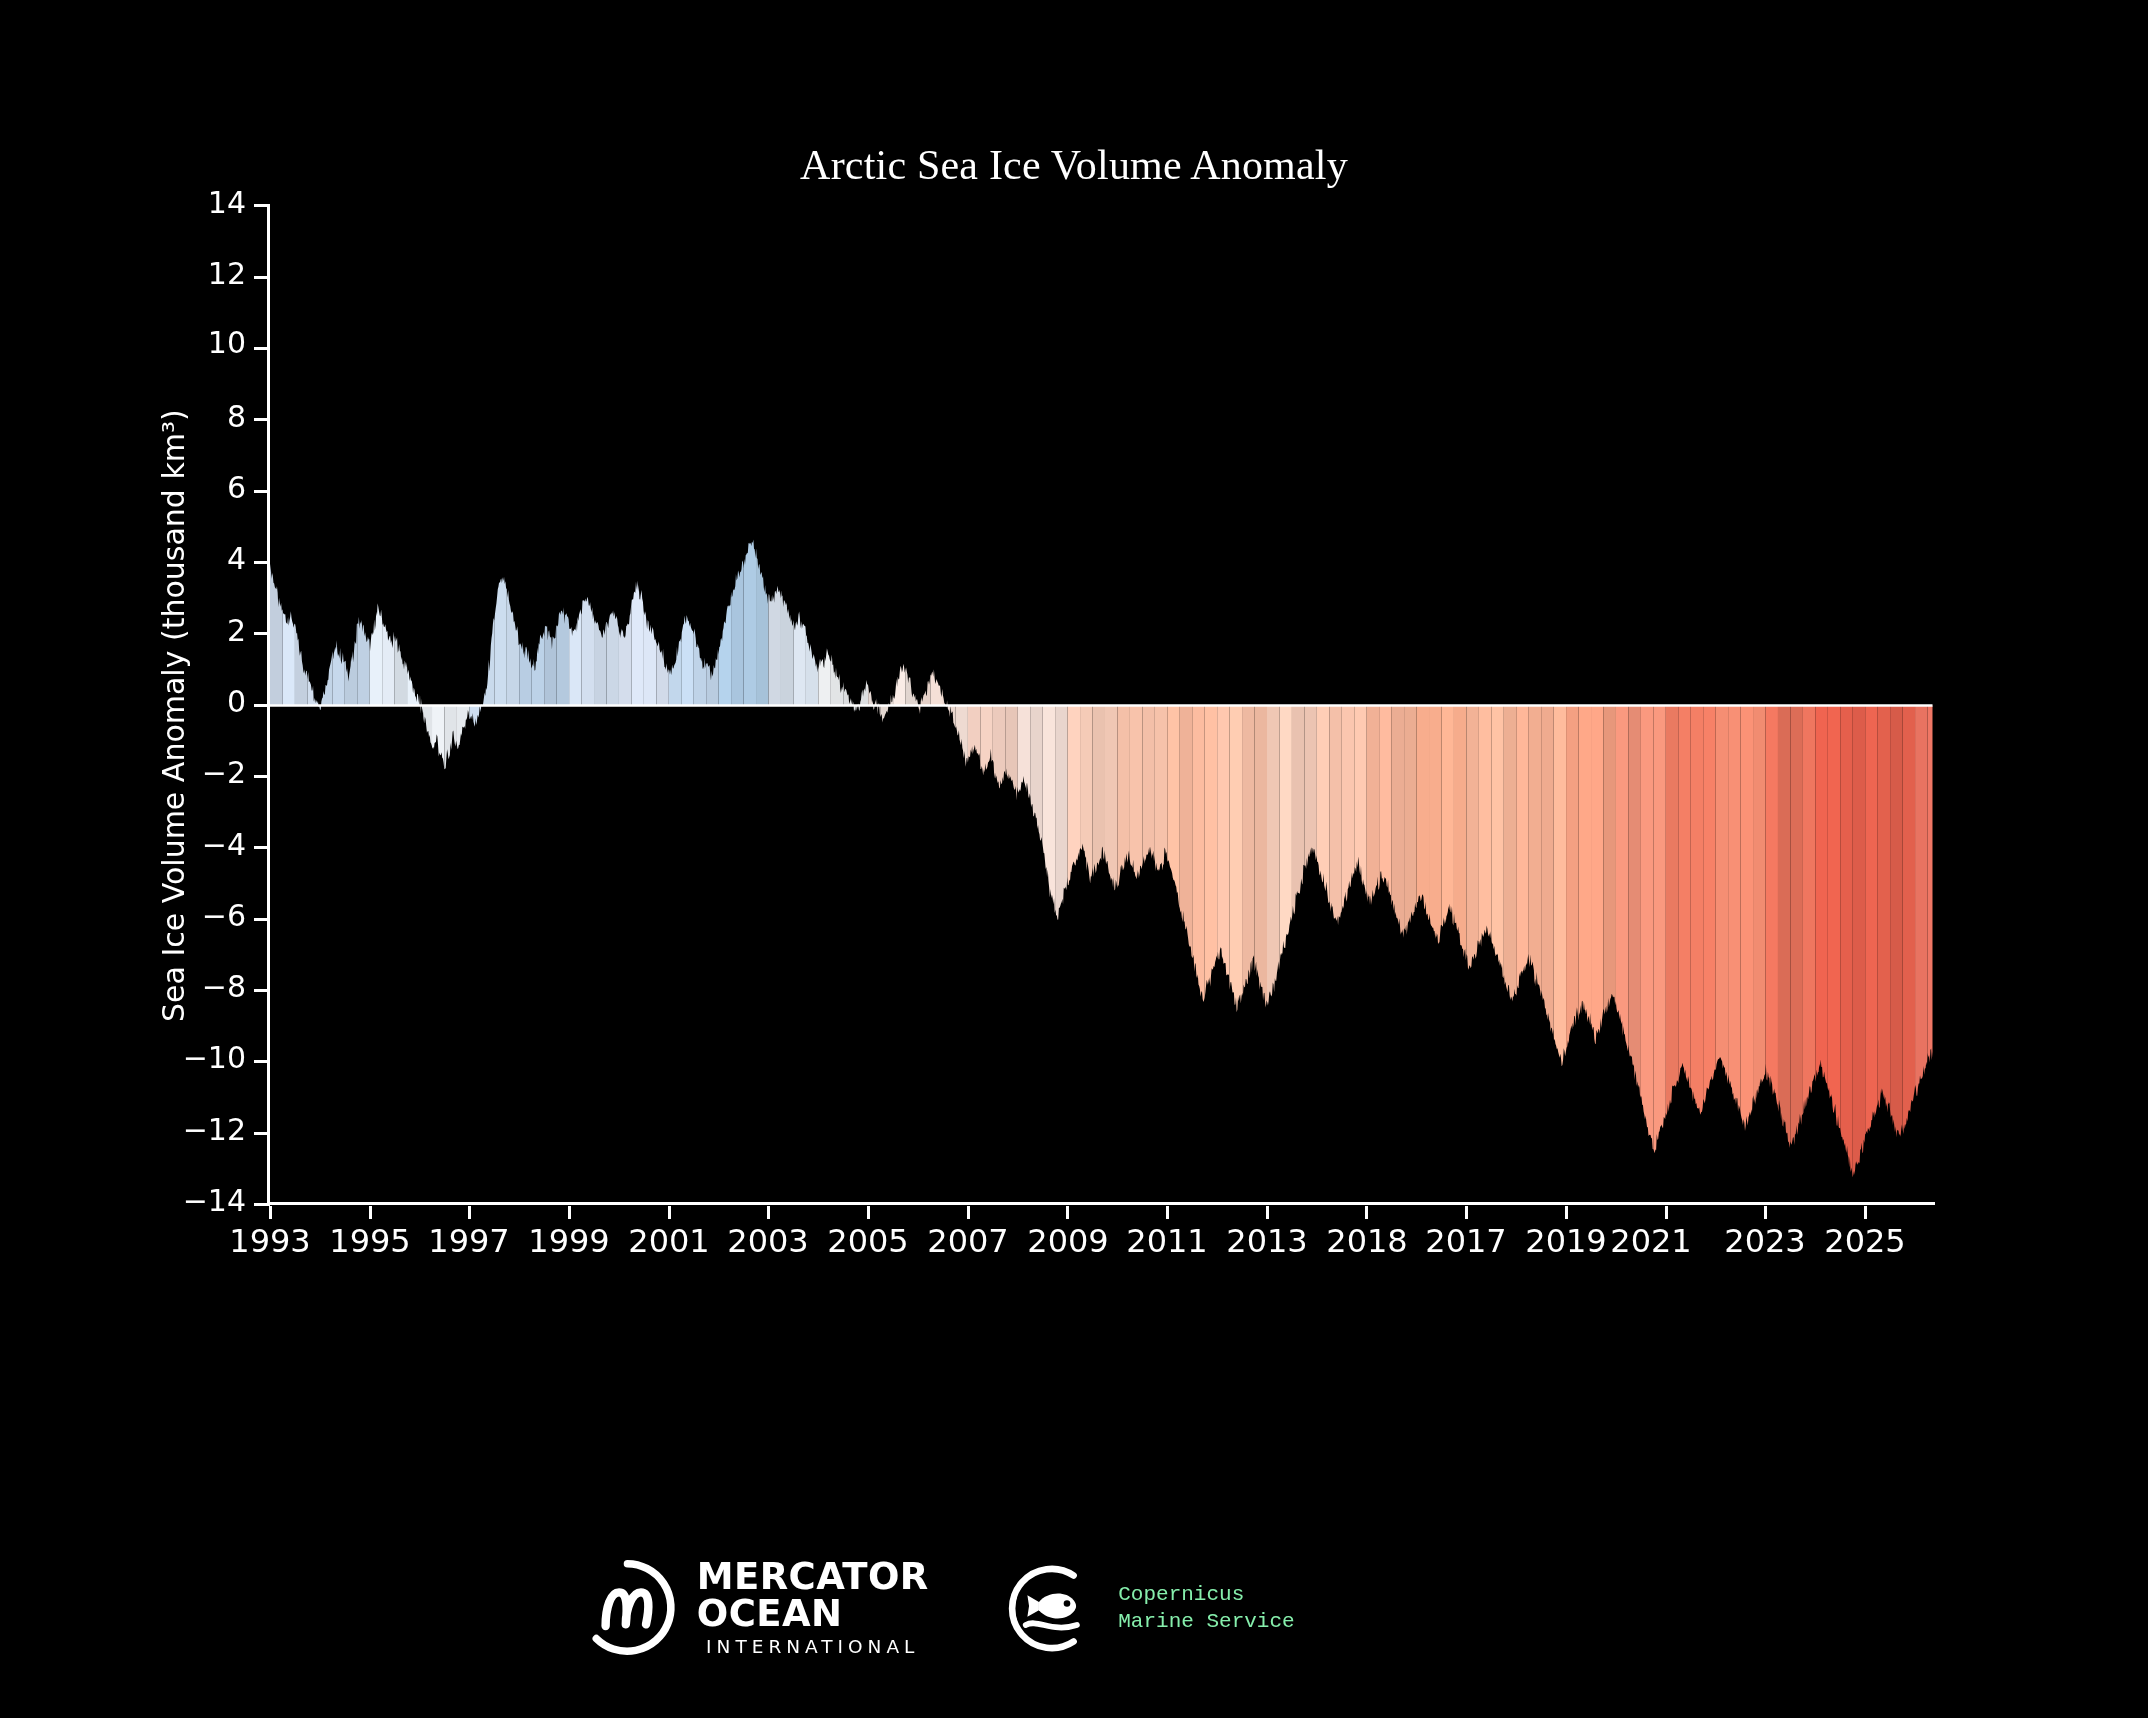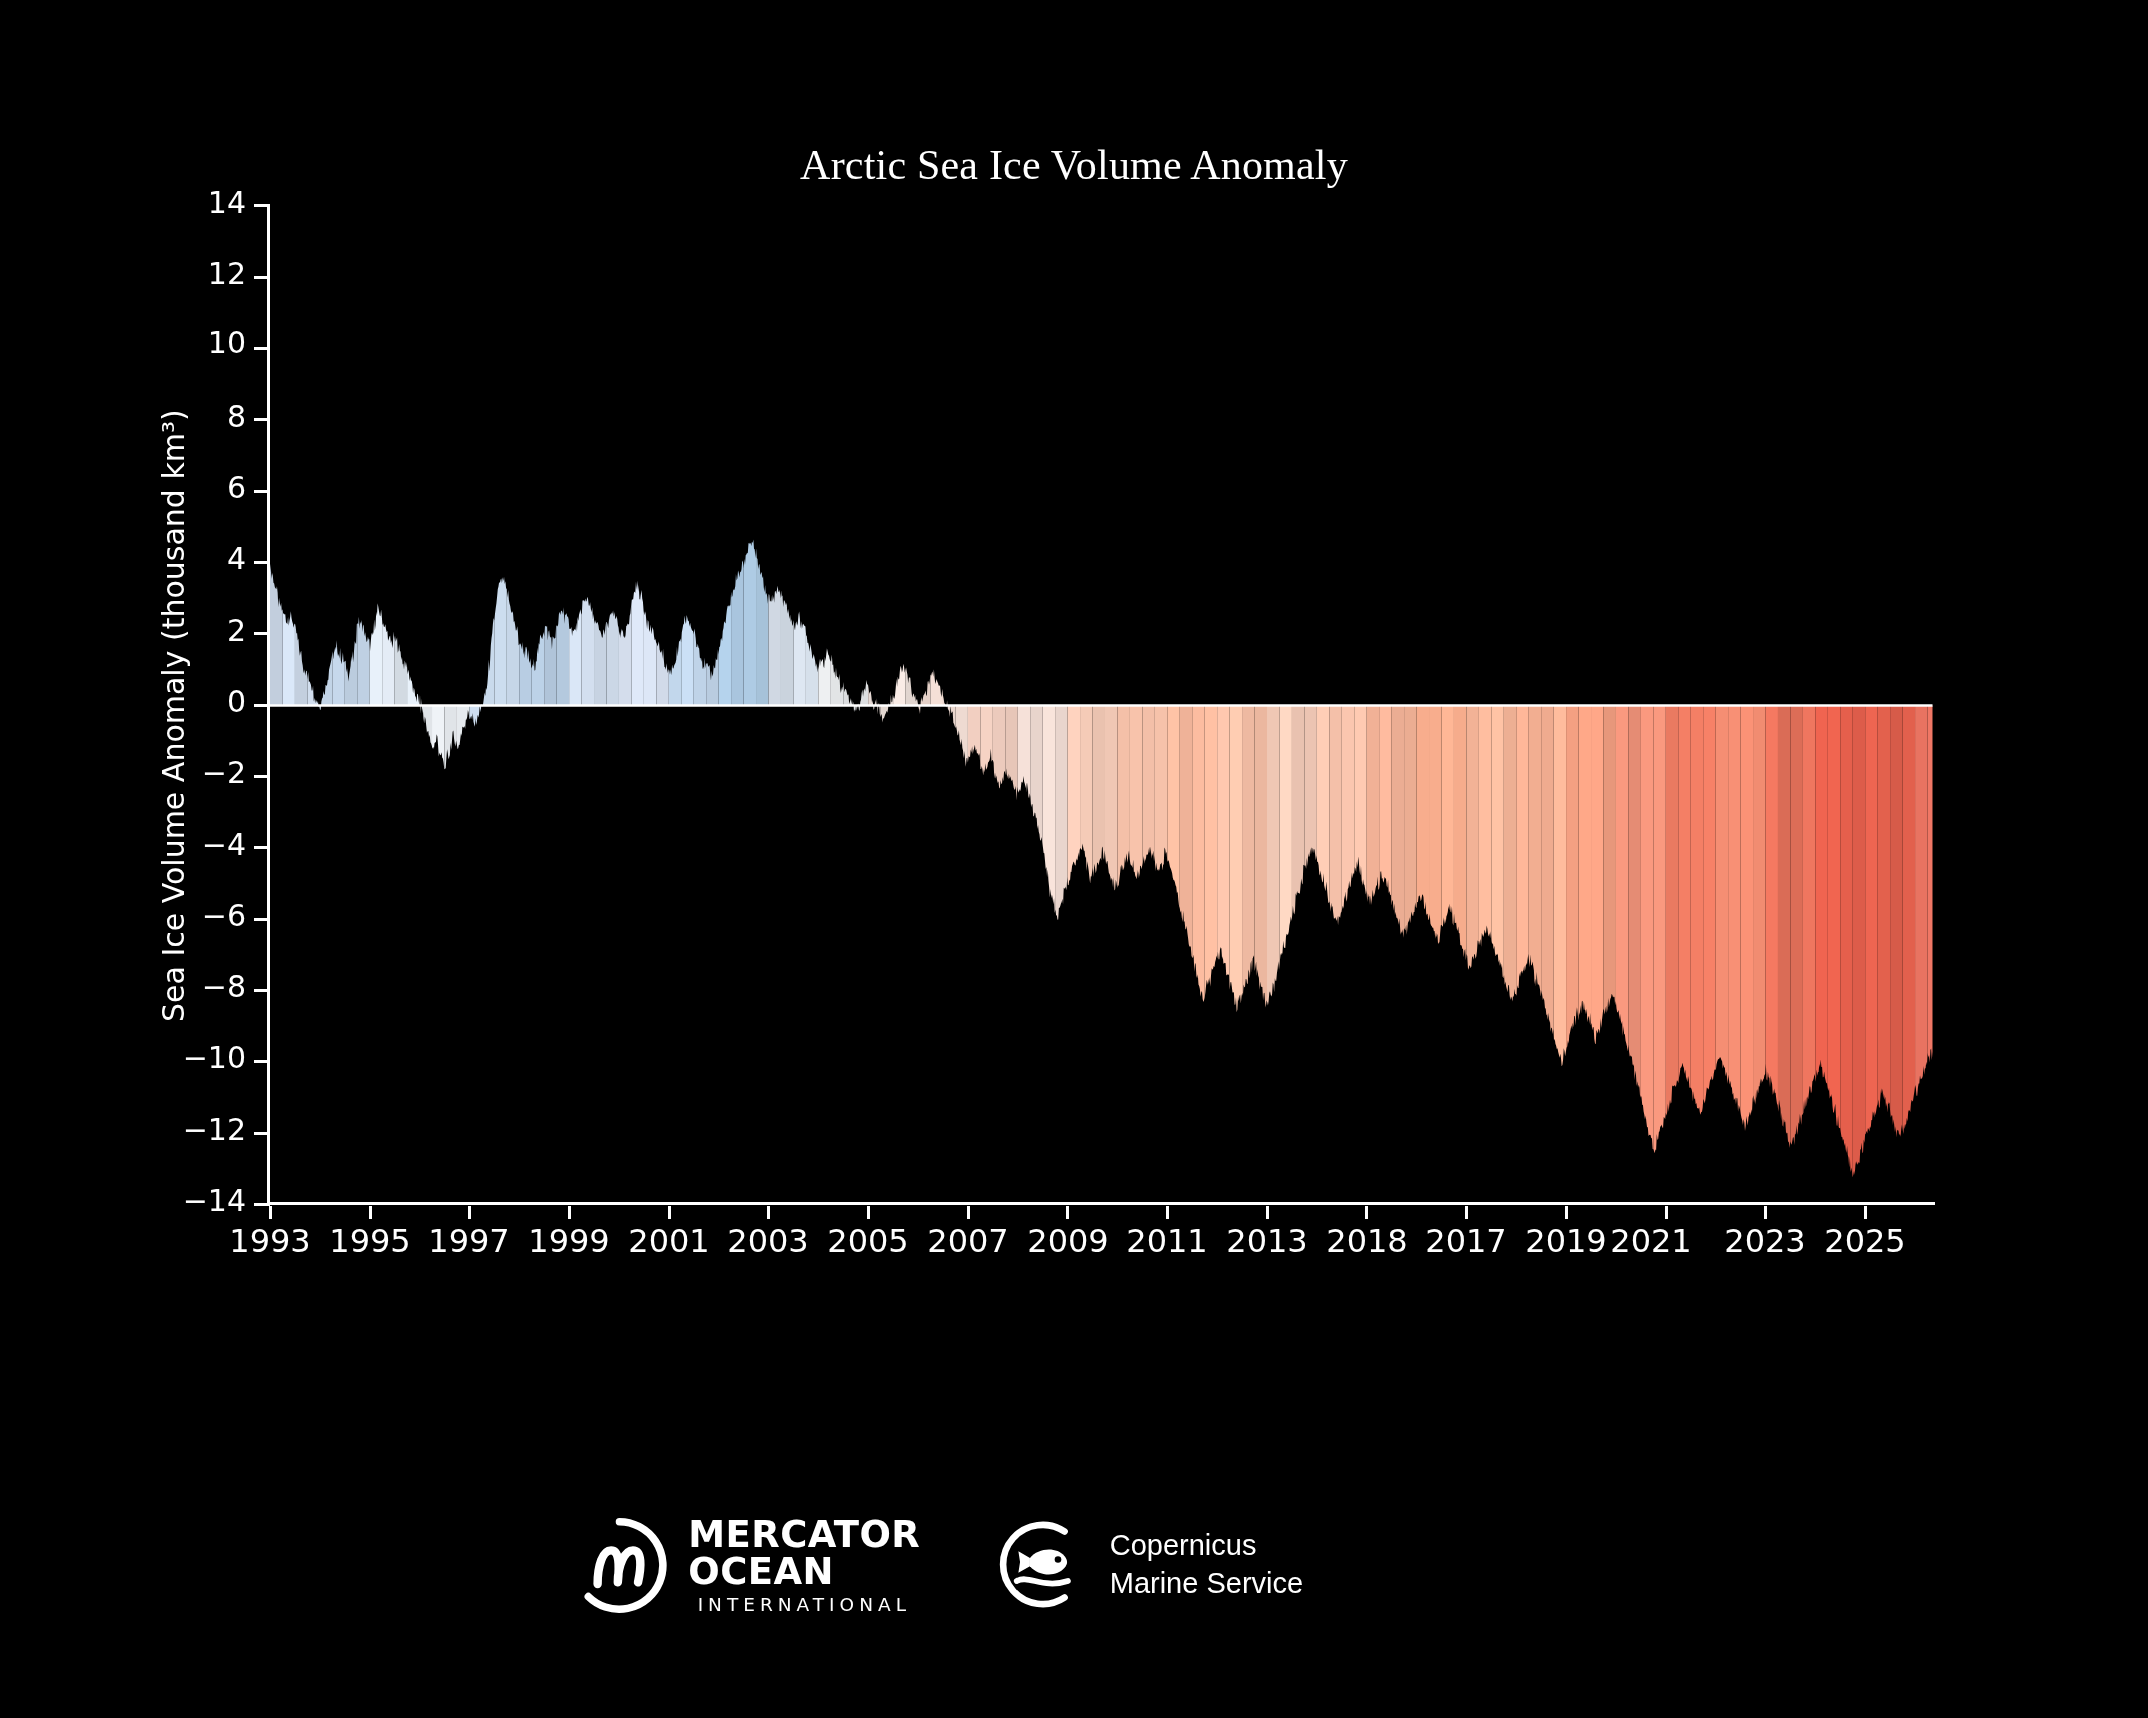--- a/index.html
+++ b/index.html
@@ -123,21 +123,21 @@
 
   
   #footer {
     position: absolute;
     left: 0;
     top: 1515px;
     width: 1872px;
     height: 143px;
     display: flex;
     justify-content: center;
-    align-items: flex-start;
+    align-items: flex-end;
     gap: 72px;
   }
   .logo-block {
     display: flex;
     align-items: center;
     gap: 18.5px;
   }
   .mercator-text {
     display: flex;
     flex-direction: column;
@@ -160,23 +160,23 @@
     margin-top: 5.9px;
     text-align: center;
   }
   .copernicus-text {
     display: flex;
     flex-direction: column;
     justify-content: center;
     line-height: 1.28;
   }
   .copernicus-l1, .copernicus-l2 {
-    font-family: Liberation Sans, sans-serif;
-    font-size: 29px;
-    color: #ffffff;
+    font-family: Liberation Mono, monospace;
+    font-size: 21px;
+    color: #86efac;
   }
 </style>
 </head>
 <body>
 
 <div id="figure">
 
   <div id="chart-title">Arctic Sea Ice Volume Anomaly</div>
 
   <div id="plot-wrap">

